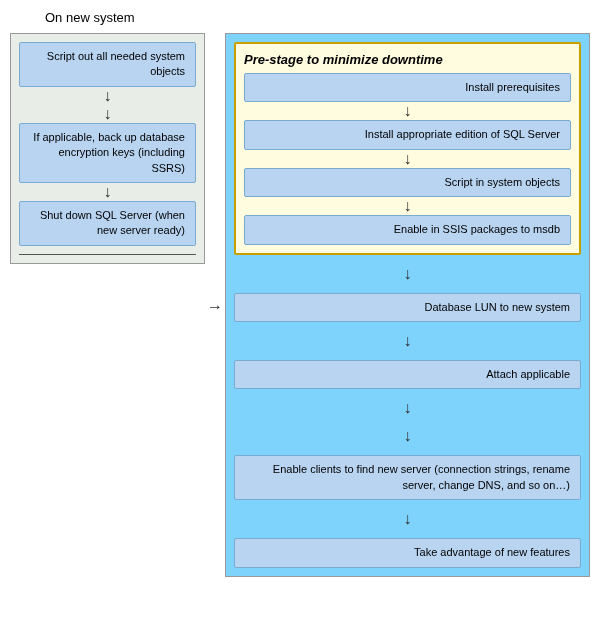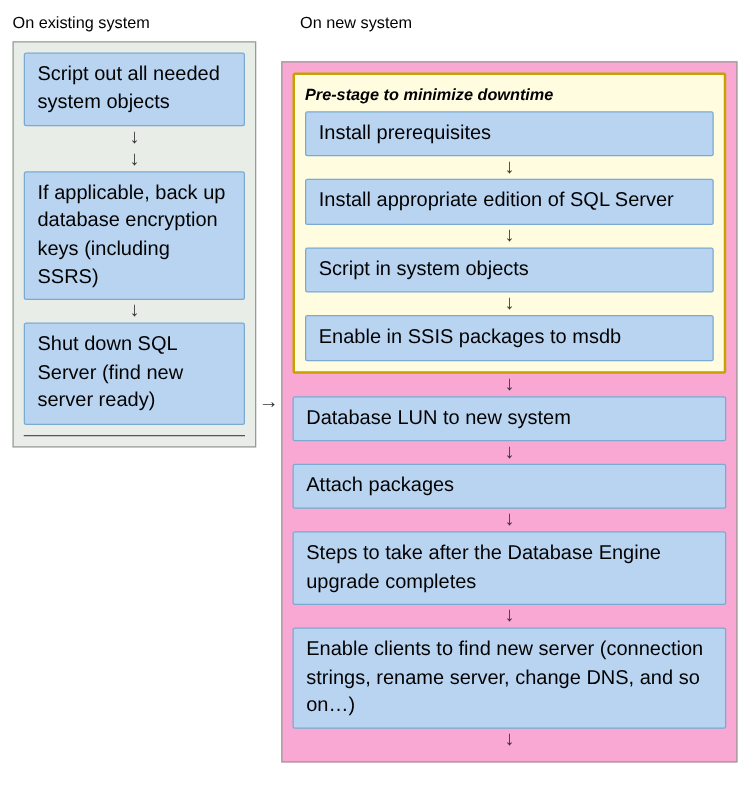--- a/index.html
+++ b/index.html
@@ -26,22 +26,22 @@
       margin-bottom: 6px;
       color: #000;
       text-align: left;
     }
     
     .step-box {
       background: #b8d4f0;
       border: 1px solid #7aaad0;
       border-radius: 2px;
       padding: 6px 10px;
-      text-align: left;
-      font-size: 16px;
+      text-align: right;
+      font-size: 11px;
       line-height: 1.4;
     }
     
     .arrow-down {
       display: flex;
       justify-content: center;
       align-items: center;
       height: 18px;
       font-size: 16px;
       color: #333;
@@ -58,26 +58,25 @@
     .left-inner {
       border: 1px solid #999;
       background: #e8ede8;
       padding: 8px;
       display: flex;
       flex-direction: column;
       gap: 0;
     }
     .right-inner {
       border: 1px solid #999;
-      background: #f9a8d4;
+      background: #7dd3fc;
       padding: 8px;
       display: flex;
       flex-direction: column;
-      gap: 0;
-      margin-top: 16px;
+      gap: 10px;
     }
     .title-row {
       display: flex;
       gap: 0;
       margin-bottom: 8px;
       width: 580px;
     }
     .title-left {
       width: 195px;
       font-size: 13px;
@@ -95,39 +94,38 @@
       justify-content: center;
       flex-shrink: 0;
     }
   </style>
 </head>
 <body>
 
 <div>
 
   <div class="title-row">
-    <div class="title-left">On existing system</div>
     <div style="width:20px;flex-shrink:0;"></div>
     <div class="title-right">On new system</div>
   </div>
 
   <div style="display:flex; gap:0; width:580px; align-items:flex-start;">
 
     <div class="left-col">
       <div class="left-inner">
 
         <div class="step-box">Script out all needed system objects</div>
         <div class="arrow-down">↓</div>
 
         <div class="arrow-down">↓</div>
 
         <div class="step-box">If applicable, back up database encryption keys (including SSRS)</div>
         <div class="arrow-down">↓</div>
 
-        <div class="step-box">Shut down SQL Server (find new server ready)</div>
+        <div class="step-box">Shut down SQL Server (when new server ready)</div>
 
         <div style="display:flex; align-items:center; margin-top:8px; justify-content:flex-end;">
           <div style="height:1px; background:#555; width:calc(100% + 20px); position:relative;">
           </div>
         </div>
       </div>
     </div>
 
     <div class="mid-connector" style="align-self:stretch; display:flex; align-items:center;">
       <div style="font-size:16px; color:#333;">→</div>
@@ -143,22 +141,22 @@
           <div class="step-box">Install appropriate edition of SQL Server</div>
           <div class="arrow-down">↓</div>
           <div class="step-box">Script in system objects</div>
           <div class="arrow-down">↓</div>
           <div class="step-box">Enable in SSIS packages to msdb</div>
         </div>
 
         <div class="arrow-down">↓</div>
         <div class="step-box">Database LUN to new system</div>
         <div class="arrow-down">↓</div>
-        <div class="step-box">Attach packages</div>
+        <div class="step-box">Attach applicable</div>
         <div class="arrow-down">↓</div>
-        <div class="step-box">Steps to take after the Database Engine upgrade completes</div>
         <div class="arrow-down">↓</div>
         <div class="step-box">Enable clients to find new server (connection strings, rename server, change DNS, and so on…)</div>
         <div class="arrow-down">↓</div>
+        <div class="step-box">Take advantage of new features</div>
       </div>
     </div>
   </div>
 </div>
 
 </body></html>

